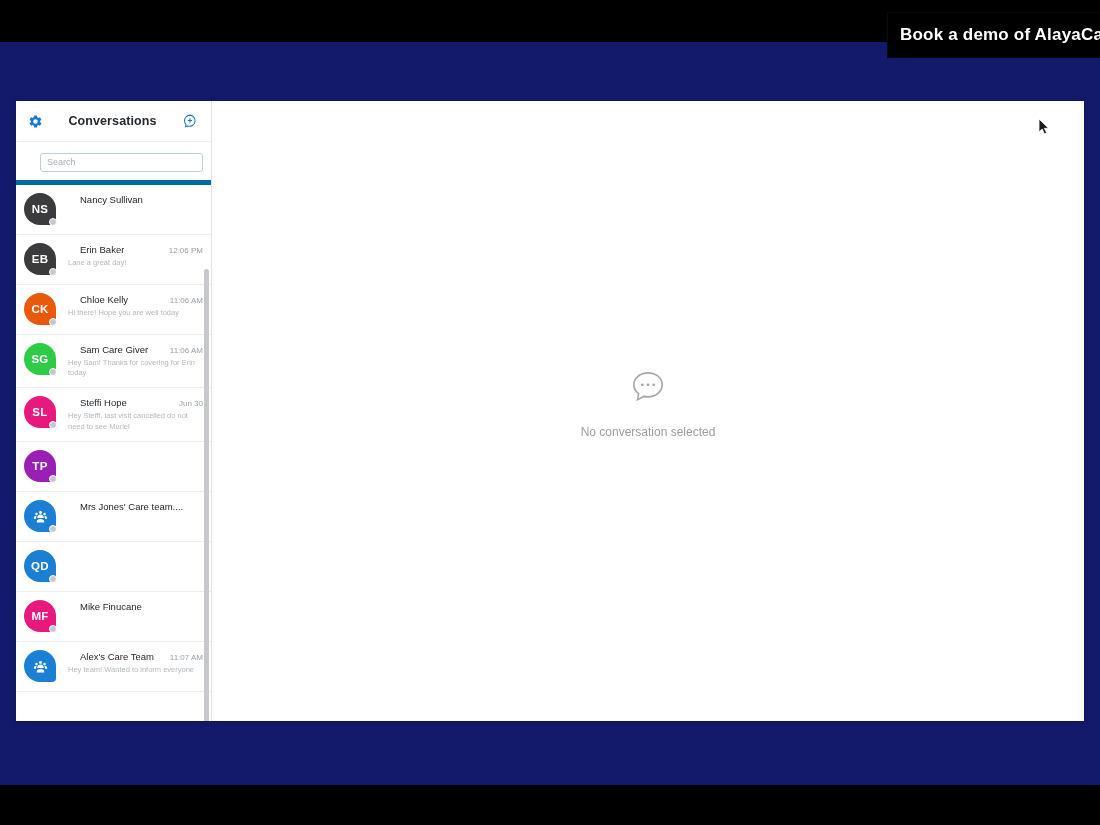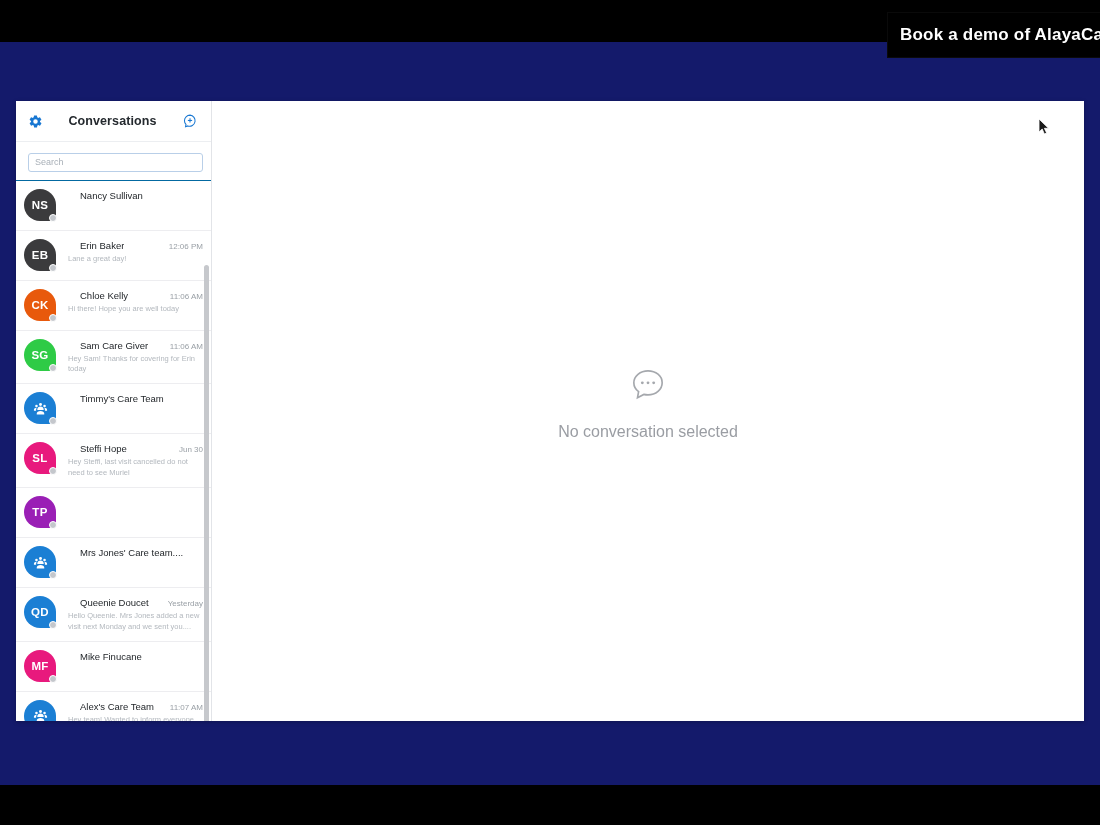--- a/index.html
+++ b/index.html
@@ -93,23 +93,23 @@
   }
   .sidebar-title {
     font-size: 12.5px;
     font-weight: bold;
     color: #24292e;
     letter-spacing: 0.1px;
   }
 
   .search-wrap {
     flex: 0 0 auto;
-    padding: 9px 8px 8px 12px;
-    box-sizing: border-box;
-    border-bottom: 1px solid #0369a1;
+    padding: 9px 8px 8px 24px;
+    box-sizing: border-box;
+    border-bottom: 5px solid #0369a1;
   }
   .search-input {
     width: 100%;
     height: 19px;
     box-sizing: border-box;
     border: 1px solid #b9cfe8;
     border-radius: 3px;
     padding: 0 6px;
     font-size: 9px;
     color: #333;
@@ -214,21 +214,21 @@
     background: #ffffff;
   }
   .empty-state {
     display: flex;
     flex-direction: column;
     align-items: center;
     transform: translateY(-8px);
   }
   .empty-text {
     margin-top: 14px;
-    font-size: 16px;
+    font-size: 12px;
     color: #9a9da3;
   }
 
   
   .cursor {
     position: absolute;
     left: 1038px; top: 118px;
     z-index: 40;
     pointer-events: none;
   }
@@ -316,94 +316,64 @@
           <div class="conv-body">
             <div class="conv-toprow">
               <div class="conv-name">Sam Care Giver</div>
               <div class="conv-time">11:06 AM</div>
             </div>
             <div class="conv-preview">Hey Sam! Thanks for covering for Erin today</div>
           </div>
         </div>
         <div class="conv-row">
           <div class="avatar-wrap">
+            <div class="avatar" style="background: rgb(232, 25, 125);">SL</div>
+            <span class="status-dot"></span>
+          </div>
+          <div class="conv-body">
+            <div class="conv-toprow">
+              <div class="conv-name">Steffi Hope</div>
+              <div class="conv-time">Jun 30</div>
+            </div>
+            <div class="conv-preview">Hey Steffi, last visit cancelled do not need to see Muriel</div>
+          </div>
+        </div>
+        <div class="conv-row">
+          <div class="avatar-wrap">
+            <div class="avatar" style="background: rgb(154, 31, 181); text-align: center;">TP</div>
+            <span class="status-dot"></span>
+          </div>
+        </div>
+        <div class="conv-row">
+          <div class="avatar-wrap">
             <div class="avatar" style="background: rgb(27, 127, 212);">
               <svg width="17" height="17" viewBox="0 0 24 24" fill="#ffffff">
                 <circle cx="12" cy="6.2" r="2.1"></circle>
                 <circle cx="6.3" cy="8.6" r="1.8"></circle>
                 <circle cx="17.7" cy="8.6" r="1.8"></circle>
                 <path d="M12 9.1c-2.5 0-4.5 1.7-4.5 3.8v1.3h9v-1.3c0-2.1-2-3.8-4.5-3.8z"></path>
                 <path d="M6.3 11c-2 0-3.6 1.3-3.6 2.9v1.1h3.1v-1.3c0-1 .4-1.9 1-2.6a4 4 0 0 0-.5-.1z"></path>
                 <path d="M17.7 11c-.2 0-.35.03-.5.1.6.7 1 1.6 1 2.6v1.3h3.1v-1.1c0-1.6-1.6-2.9-3.6-2.9z"></path>
                 <path d="M12 15.6c-2.9 0-5.3 1.6-5.3 3.6v1.1h10.6v-1.1c0-2-2.4-3.6-5.3-3.6z"></path>
               </svg>
             </div>
             <span class="status-dot"></span>
           </div>
           <div class="conv-body">
             <div class="conv-toprow">
-              <div class="conv-name">Timmy's Care Team</div>
-              <div class="conv-time"></div>
-            </div>
-            <div class="conv-preview"></div>
-          </div>
-        </div>
-        <div class="conv-row">
-          <div class="avatar-wrap">
-            <div class="avatar" style="background: rgb(232, 25, 125);">SL</div>
-            <span class="status-dot"></span>
-          </div>
-          <div class="conv-body">
-            <div class="conv-toprow">
-              <div class="conv-name">Steffi Hope</div>
-              <div class="conv-time">Jun 30</div>
-            </div>
-            <div class="conv-preview">Hey Steffi, last visit cancelled do not need to see Muriel</div>
-          </div>
-        </div>
-        <div class="conv-row">
-          <div class="avatar-wrap">
-            <div class="avatar" style="background: rgb(154, 31, 181); text-align: center;">TP</div>
-            <span class="status-dot"></span>
-          </div>
-        </div>
-        <div class="conv-row">
-          <div class="avatar-wrap">
-            <div class="avatar" style="background: rgb(27, 127, 212);">
-              <svg width="17" height="17" viewBox="0 0 24 24" fill="#ffffff">
-                <circle cx="12" cy="6.2" r="2.1"></circle>
-                <circle cx="6.3" cy="8.6" r="1.8"></circle>
-                <circle cx="17.7" cy="8.6" r="1.8"></circle>
-                <path d="M12 9.1c-2.5 0-4.5 1.7-4.5 3.8v1.3h9v-1.3c0-2.1-2-3.8-4.5-3.8z"></path>
-                <path d="M6.3 11c-2 0-3.6 1.3-3.6 2.9v1.1h3.1v-1.3c0-1 .4-1.9 1-2.6a4 4 0 0 0-.5-.1z"></path>
-                <path d="M17.7 11c-.2 0-.35.03-.5.1.6.7 1 1.6 1 2.6v1.3h3.1v-1.1c0-1.6-1.6-2.9-3.6-2.9z"></path>
-                <path d="M12 15.6c-2.9 0-5.3 1.6-5.3 3.6v1.1h10.6v-1.1c0-2-2.4-3.6-5.3-3.6z"></path>
-              </svg>
-            </div>
-            <span class="status-dot"></span>
-          </div>
-          <div class="conv-body">
-            <div class="conv-toprow">
               <div class="conv-name">Mrs Jones' Care team....</div>
               <div class="conv-time"></div>
             </div>
             <div class="conv-preview"></div>
           </div>
         </div>
         <div class="conv-row">
           <div class="avatar-wrap">
             <div class="avatar" style="background: rgb(27, 127, 212);">QD</div>
             <span class="status-dot"></span>
-          </div>
-          <div class="conv-body">
-            <div class="conv-toprow">
-              <div class="conv-name">Queenie Doucet</div>
-              <div class="conv-time">Yesterday</div>
-            </div>
-            <div class="conv-preview">Hello Queenie. Mrs Jones added a new visit next Monday and we sent you....</div>
           </div>
         </div>
         <div class="conv-row">
           <div class="avatar-wrap">
             <div class="avatar" style="background: rgb(232, 25, 125);">MF</div>
             <span class="status-dot"></span>
           </div>
           <div class="conv-body">
             <div class="conv-toprow">
               <div class="conv-name">Mike Finucane</div>

